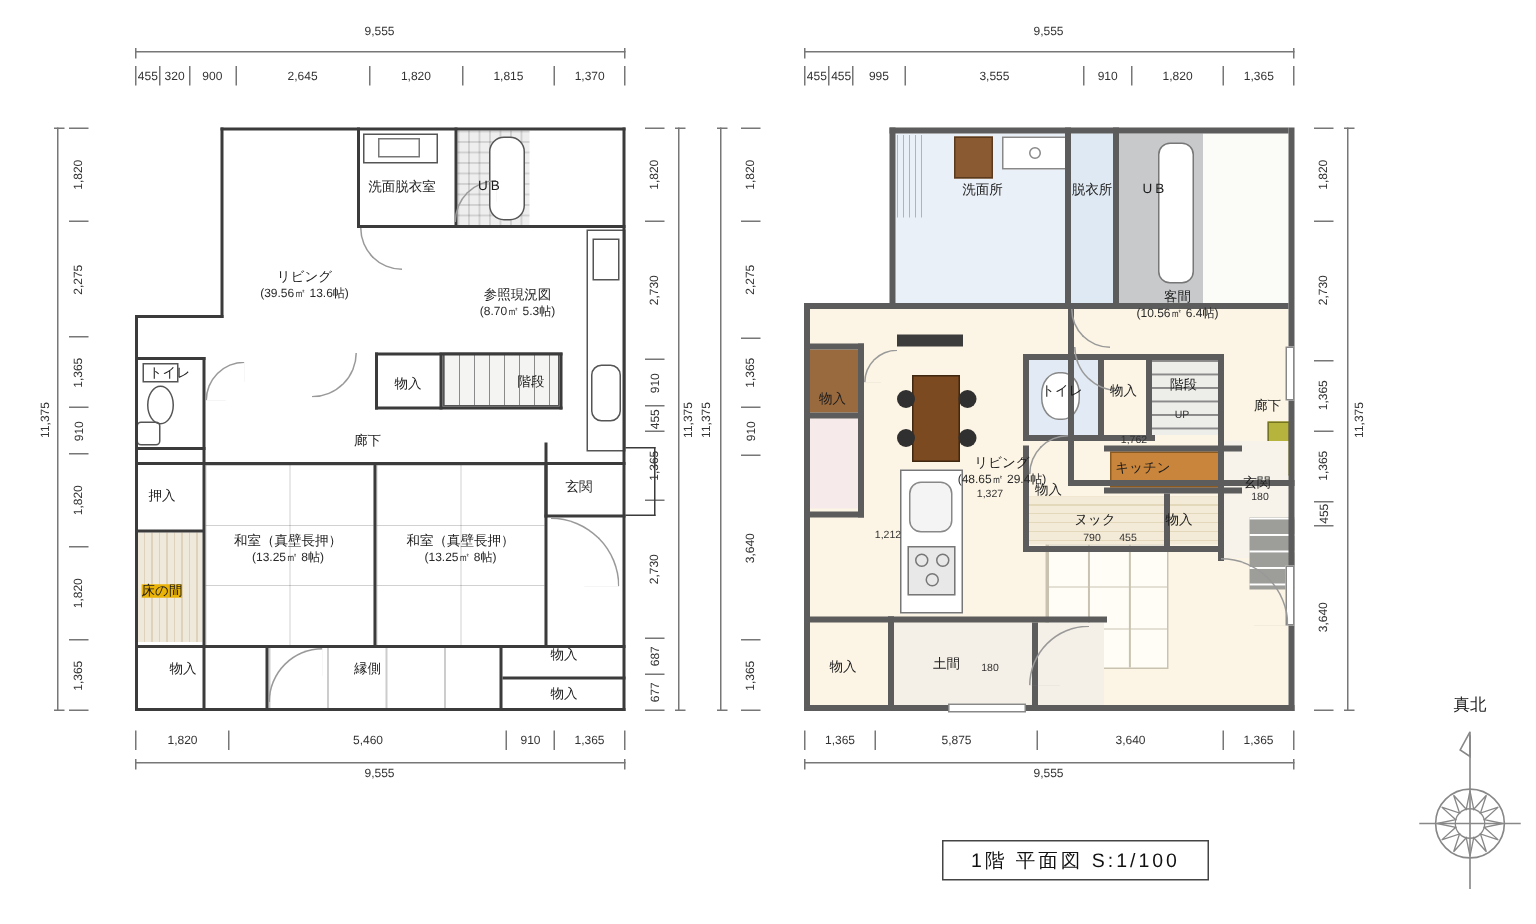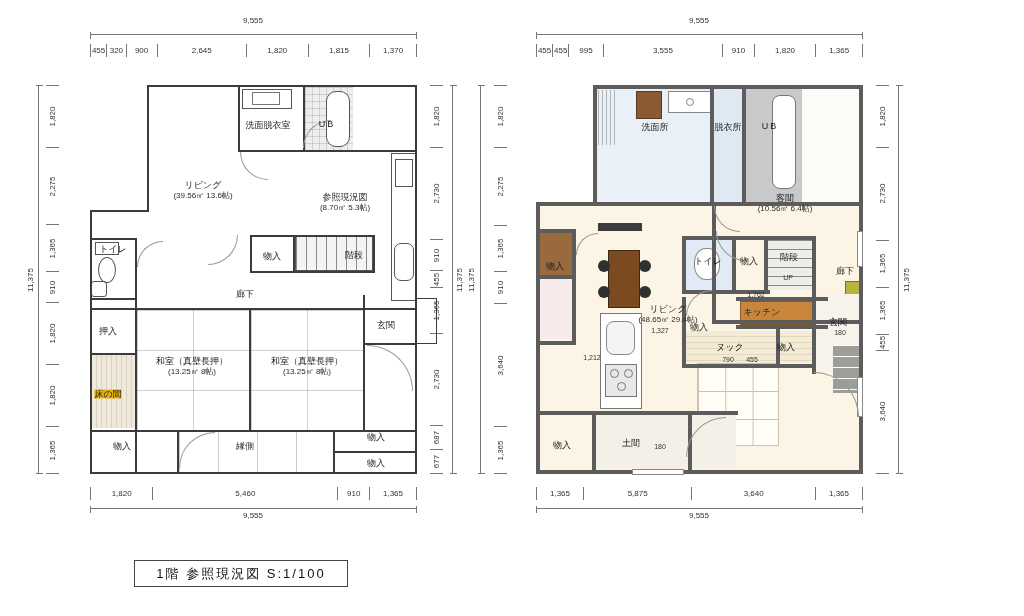--- a/index.html
+++ b/index.html
@@ -381,16 +381,27 @@
     <span class="rlabel" style="left:194px;top:262px">ヌック</span>
     <span class="rlabel" style="left:250px;top:262px">物入</span>
     <span class="rlabel xs" style="left:192px;top:274px">790</span>
     <span class="rlabel xs" style="left:216px;top:274px">455</span>
     <span class="rlabel xs" style="left:56px;top:272px">1,212</span>
     <span class="rlabel" style="left:26px;top:360px">物入</span>
     <span class="rlabel" style="left:95px;top:358px">土間</span>
     <span class="rlabel xs" style="left:124px;top:361px">180</span>
   </div>
 
-  <div class="caption" style="left:134px;top:560px;width:212px;height:25px">1階 参照現況図 S:1/100</div>
-
+  <div class="caption" style="left:628px;top:560px;width:176px;height:25px">1階 平面図 S:1/100</div>
+
+  <div class="abs" style="left:938px;top:462px;width:84px;height:144px">
+    <div style="text-align:center;font-size:11px;color:#222">真北</div>
+    <svg width="84" height="120" viewBox="0 0 70 110">
+      <line x1="35" y1="12" x2="35" y2="106" stroke="#888" stroke-width="1"></line>
+      <line x1="4" y1="66" x2="66" y2="66" stroke="#888" stroke-width="1"></line>
+      <circle cx="35" cy="66" r="21" fill="none" stroke="#888" stroke-width="1"></circle>
+      <circle cx="35" cy="66" r="9" fill="none" stroke="#888" stroke-width="0.8"></circle>
+      <polygon fill="none" stroke="#888" stroke-width="0.8" points="35,46 37.3,57.3 45,48.7 41.4,59.6 52.3,56 43.7,63.7 55,66 43.7,68.3 52.3,76 41.4,72.4 45,83.3 37.3,74.7 35,86 32.7,74.7 25,83.3 28.6,72.4 17.7,76 26.3,68.3 15,66 26.3,63.7 17.7,56 28.6,59.6 25,48.7 32.7,57.3"></polygon>
+      <path d="M35 25 L35 10 L29 21 Z" fill="none" stroke="#888" stroke-width="1"></path>
+    </svg>
+  </div>
 
 </div>
 
 </body></html>

